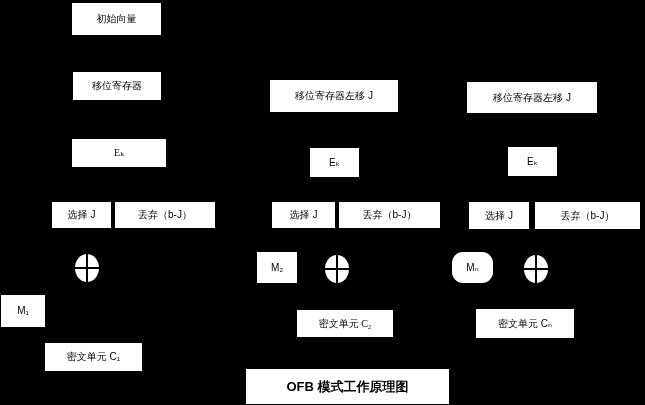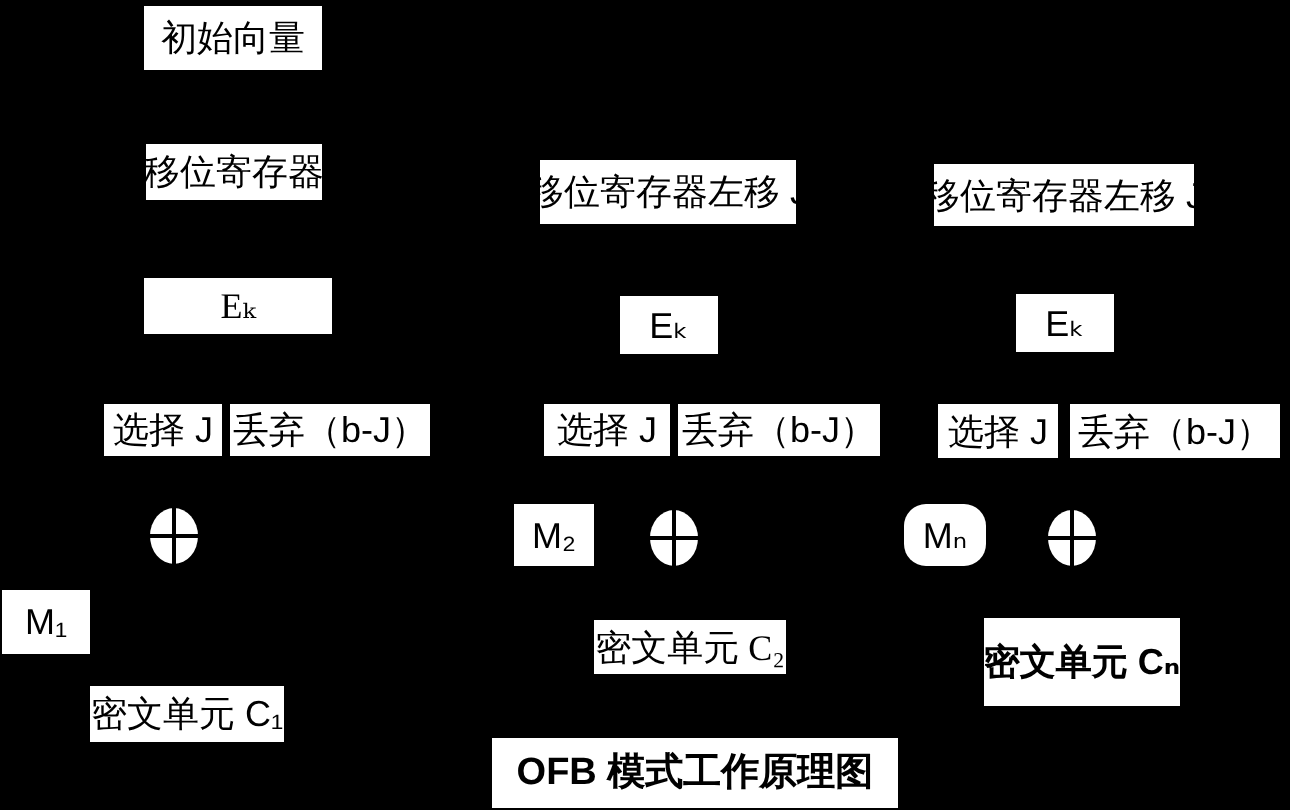--- a/index.html
+++ b/index.html
@@ -15,21 +15,21 @@
     overflow: hidden;
     font-family: "Liberation Sans", "DejaVu Sans", sans-serif;
   }
   .box {
     position: absolute;
     background: #ffffff;
     color: #000000;
     display: flex;
     align-items: center;
     justify-content: center;
-    font-size: 18px;
+    font-size: 10px;
     line-height: 1;
     white-space: nowrap;
     box-sizing: border-box;
   }
   .serif { font-family: "Liberation Serif", "DejaVu Serif", serif; }
 
   
   .b-iv   { left: 72px;  top: 3px;   width: 89px;  height: 32px; }
   .b-sr1  { left: 73px;  top: 72px;  width: 88px;  height: 28px; }
   .b-ek1  { left: 72px;  top: 139px; width: 94px;  height: 28px; }
@@ -47,28 +47,28 @@
   .b-m2   { left: 257px; top: 252px; width: 40px;  height: 31px; text-align: right; }
   .b-c2   { left: 297px; top: 310px; width: 96px;  height: 27px; font-family: Liberation Serif, serif; }
   .x2     { left: 325px; top: 255px; }
 
   
   .b-sr3  { left: 467px; top: 82px;  width: 130px; height: 31px; }
   .b-ek3  { left: 508px; top: 147px; width: 49px;  height: 29px; }
   .b-sel3 { left: 469px; top: 202px; width: 60px;  height: 27px; }
   .b-dis3 { left: 535px; top: 202px; width: 105px; height: 27px; }
   .b-m3   { left: 452px; top: 252px; width: 41px;  height: 31px; border-radius: 11px; }
-  .b-c3   { left: 492px; top: 309px; width: 98px;  height: 44px; font-weight: bold; }
+  .b-c3   { left: 476px; top: 309px; width: 98px;  height: 29px; }
   .x3     { left: 524px; top: 255px; }
 
   
   .b-title {
     left: 246px; top: 369px; width: 203px; height: 35px;
     font-weight: bold;
-    font-size: 19px;
+    font-size: 13px;
   }
 
   
   .xor {
     position: absolute;
     width: 24px;
     height: 28px;
     background: #ffffff;
     border-radius: 50%;
   }

